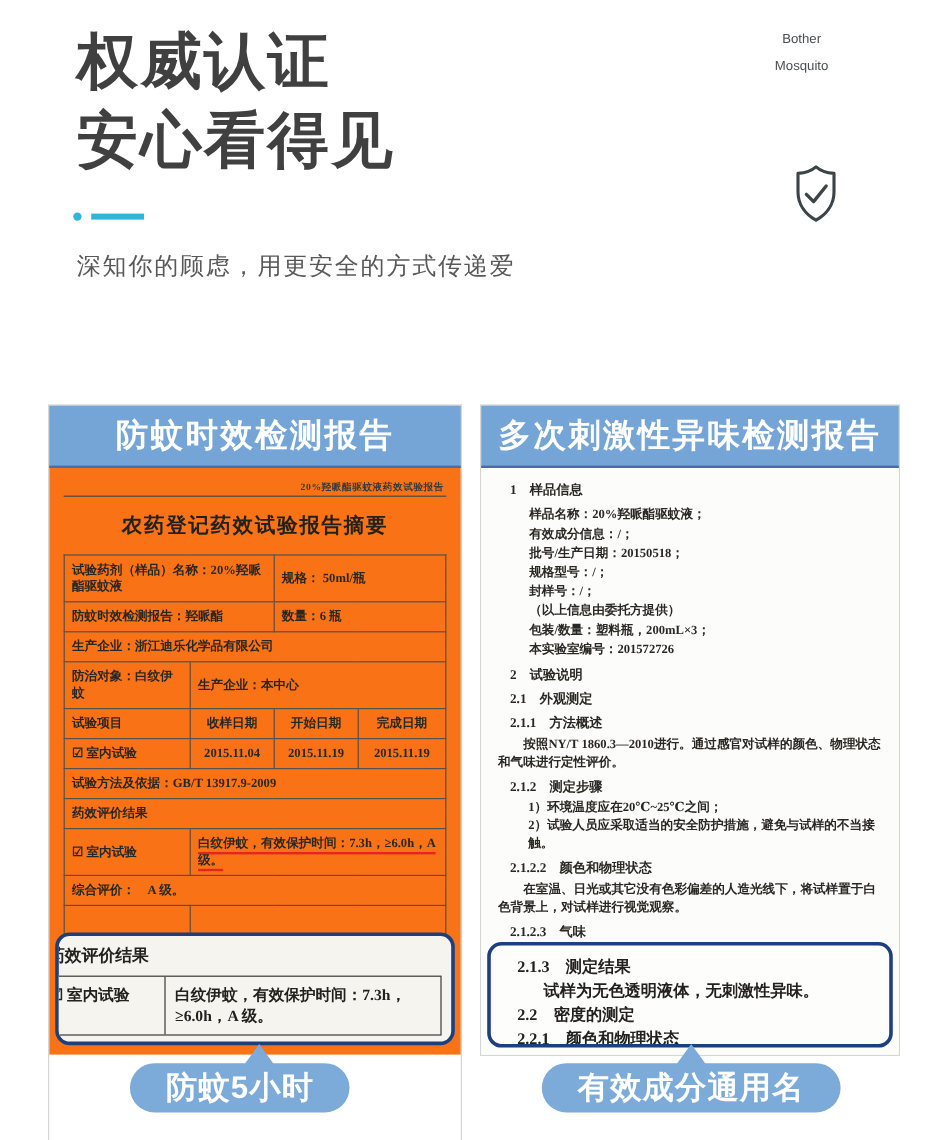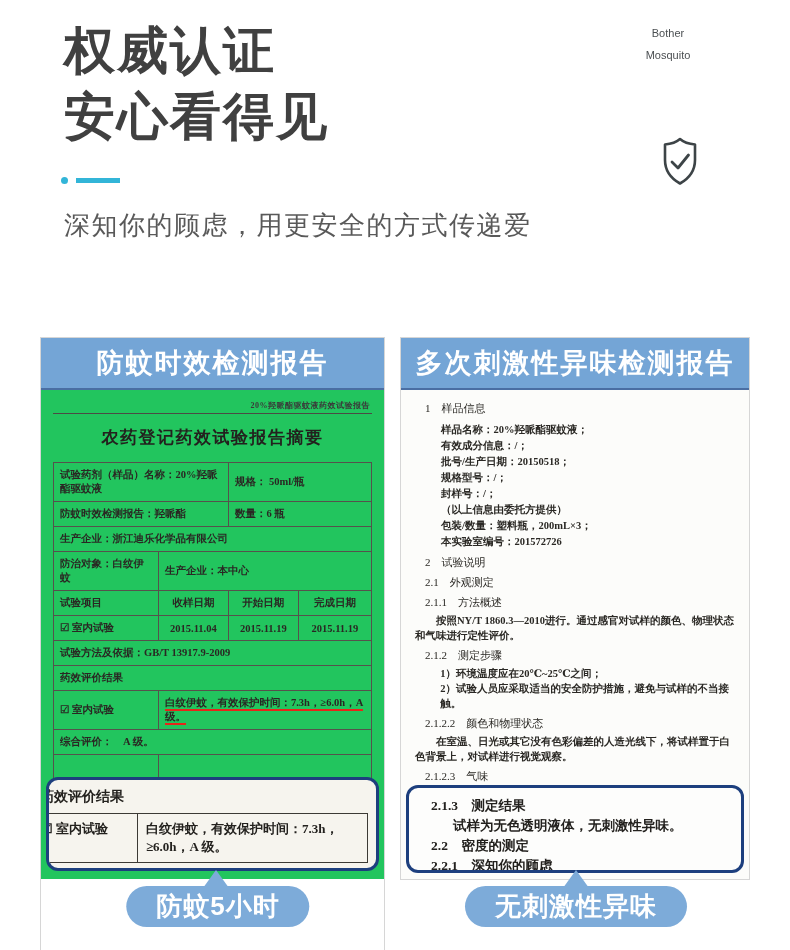--- a/index.html
+++ b/index.html
@@ -11,34 +11,34 @@
   
   .main-title { position:absolute; left:64px; top:18px; font-size:51px; line-height:66px;
                 font-weight:bold; color:#404040; letter-spacing:2px; }
   .accent { position:absolute; left:61px; top:176px; height:8px; }
   .accent-dot { position:absolute; left:0; top:1px; width:7px; height:7px; border-radius:50%;
                 background:#32b5d8; }
   .accent-line { position:absolute; left:15px; top:2px; width:44px; height:5px; background:#32b5d8; }
   .brand { position:absolute; left:618px; top:22px; width:100px; text-align:center;
            color:#4b4f52; font-size:11px; line-height:22px; }
   .shield { position:absolute; left:656px; top:136px; width:48px; height:52px; }
-  .subtitle { position:absolute; left:64px; top:208px; font-size:26px; color:#595959;
+  .subtitle { position:absolute; left:64px; top:208px; font-size:20px; color:#595959;
               letter-spacing:1.5px; }
 
   
   .card { position:absolute; top:337px; background:#fff; border:1px solid #d6d6d6; }
   .card-left  { left:40px;  width:345px; height:647px; }
   .card-right { left:400px; width:350px; height:543px; }
   .card-header { height:52px; background:#74a5d6; border-bottom:2px solid #4a6ea3;
                  display:flex; align-items:center; justify-content:center;
                  color:#fff; font-weight:bold; font-size:27px; letter-spacing:2px; }
   .card-body { position:relative; height:489px; overflow:hidden; }
 
   
-  .ldoc { position:absolute; inset:0; background:#22c55e; padding:10px 12px;
+  .ldoc { position:absolute; inset:0; background:#f97316; padding:10px 12px;
           font-family:"Liberation Serif","DejaVu Serif",serif; color:#23211e; }
   .ldoc-note { text-align:right; font-size:8px; font-weight:bold; color:#3a3a3a;
                padding-right:2px; letter-spacing:0.5px; }
   .ldoc-rule { border-bottom:1.6px solid #4c4a45; margin:2px 0 12px 0; }
   .ldoc-title { text-align:center; font-size:17px; font-weight:bold; letter-spacing:1.5px;
                 margin-bottom:13px; }
   table.rpt { width:100%; border-collapse:collapse; table-layout:fixed; }
   table.rpt td { border:1.3px solid #55524c; font-size:10.5px; font-weight:600;
                  padding:5px 6px; vertical-align:middle; color:#2a2723; }
   table.rpt td.ctr { text-align:center; }
@@ -54,41 +54,41 @@
   .lc-row1 { font-size:14px; font-weight:bold; padding:2px 0 7px 6px; }
   .lc-row2 { display:flex; border:1.6px solid #3c3a35; background:#f6f4ee; }
   .lc-row2 .c1 { width:31%; border-right:1.6px solid #3c3a35; padding:6px 6px; font-size:13px;
                  font-weight:600; }
   .lc-row2 .c2 { flex:1; padding:6px 8px; font-size:13px; font-weight:600; }
   .lc-row3 { font-size:14px; font-weight:bold; padding:9px 0 0 6px; }
 
   
   .rdoc { position:absolute; inset:0; background:#fcfcfa; padding:10px 14px 0 14px;
           font-family:"Liberation Serif","DejaVu Serif",serif; color:#2a2824; }
-  .rdoc .h  { font-size:11px; font-weight:normal; padding-left:10px; margin:5px 0 3px 0; }
+  .rdoc .h  { font-size:11px; font-weight:bold; padding-left:10px; margin:5px 0 3px 0; }
   .rdoc .h1 { margin-top:1px; margin-bottom:6px; }
   .rdoc .info { font-size:10.5px; font-weight:600; padding-left:26px; line-height:16px; }
   .rdoc .p  { font-size:10.5px; font-weight:600; text-indent:2em; line-height:15px;
               margin:1px 0; }
   .rdoc .li { font-size:10.5px; font-weight:600; padding-left:2.4em; line-height:15px; }
 
   
   .rcallout { position:absolute; left:5px; right:5px; bottom:6px; height:88px;
               border:3px solid #1d3f7e; border-radius:12px; background:#fdfdfc;
               overflow:hidden; padding:8px 10px 0 22px;
               font-family:"Liberation Serif","DejaVu Serif",serif; color:#23211e; }
   .rc-h { font-size:13.5px; font-weight:bold; line-height:20px; }
   .rc-p { font-size:13.5px; font-weight:600; line-height:20px; padding-left:22px; }
 
   
   .pill { position:absolute; top:886px; height:41px; transform:translateX(-50%);
           background:#7dabd9; border-radius:22px; display:flex; align-items:center;
           justify-content:center; padding:0 30px; color:#fff; font-weight:bold;
           font-size:26px; letter-spacing:1px; white-space:nowrap; }
-  .pill-left  { left:218px; }
+  .pill-left  { left:200px; }
   .pill-right { left:576px; }
   .tri { position:absolute; top:870px; width:0; height:0;
          border-left:13px solid transparent; border-right:13px solid transparent;
          border-bottom:18px solid #7dabd9; }
   .tri-left  { left:203px; }
   .tri-right { left:563px; }
 </style>
 </head>
 <body>
 
@@ -220,23 +220,23 @@
         <div class="h">2.1.2.3　气味</div>
         <div class="p">在室温、没有环境气味干扰的情况下，对样品进行嗅觉评价。</div>
         <div class="h">2.1.3　测定结果</div>
         <div class="p"><span class="redline">试样为无色透明液体，无刺激性异味。</span></div>
         <div class="h">2.2　密度的测定</div>
       </div>
       <div class="rcallout">
         <div class="rc-h">2.1.3　测定结果</div>
         <div class="rc-p">试样为无色透明液体，无刺激性异味。</div>
         <div class="rc-h">2.2　密度的测定</div>
-        <div class="rc-h">2.2.1　深知你的顾虑</div>
+        <div class="rc-h">2.2.1　颜色和物理状态</div>
       </div>
     </div>
   </div>
 
   <div class="tri tri-left"></div>
   <div class="pill pill-left">防蚊5小时</div>
   <div class="tri tri-right"></div>
-  <div class="pill pill-right">无刺激性异味</div>
+  <div class="pill pill-right">有效成分通用名</div>
 
 </div>
 
 </body></html>

